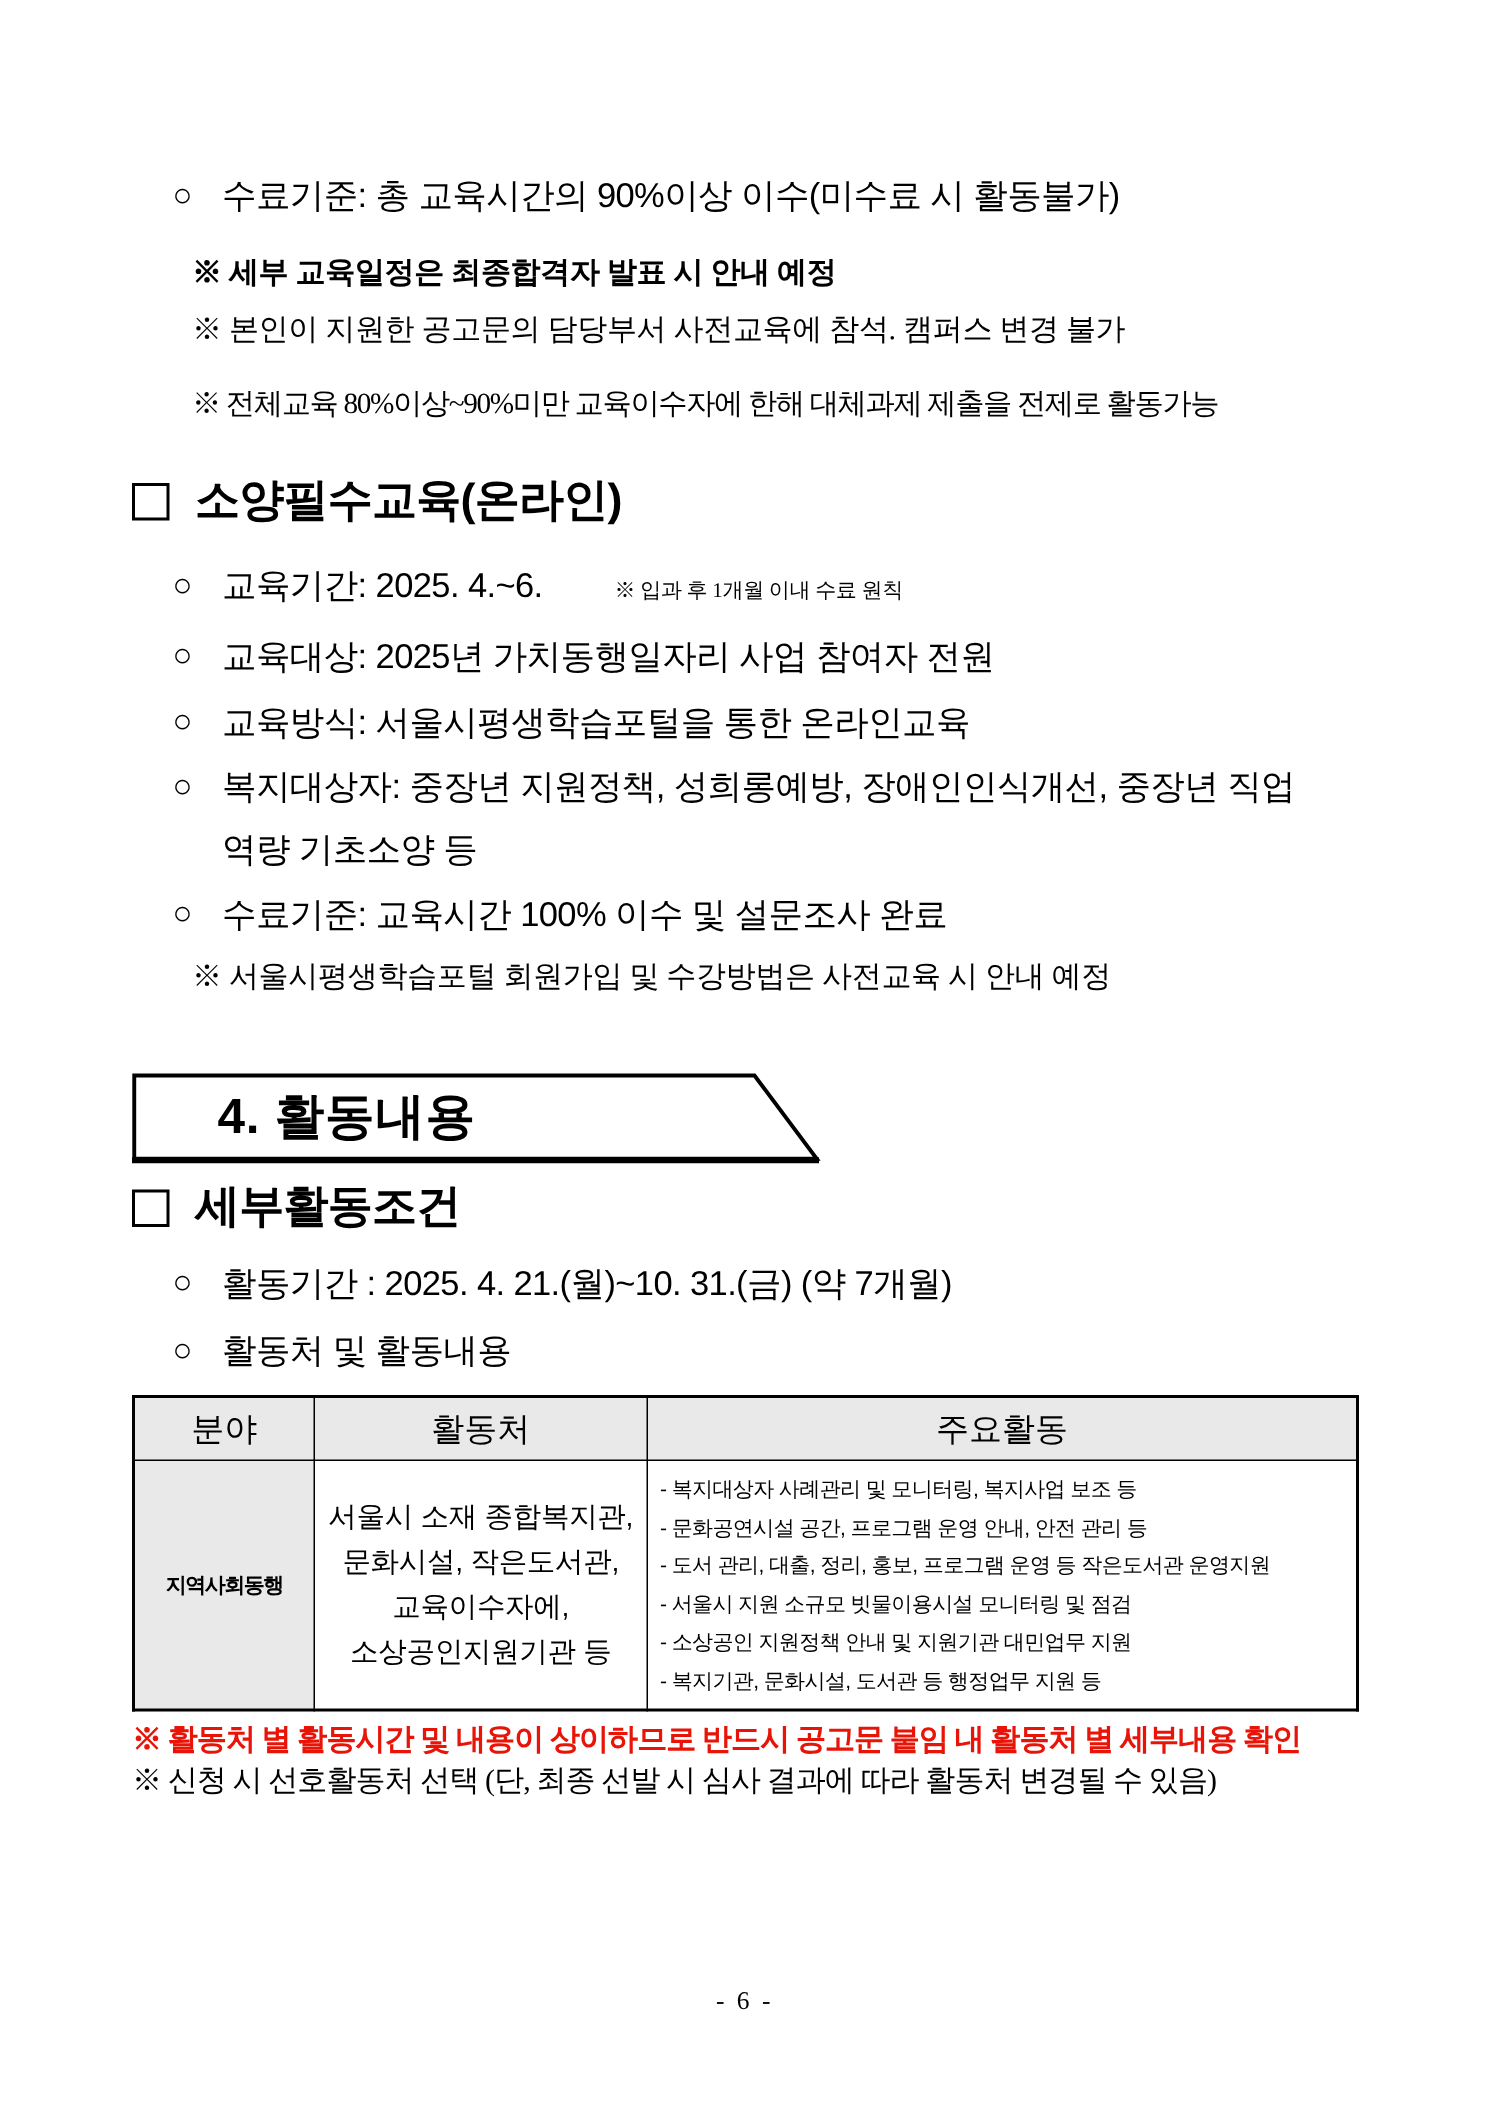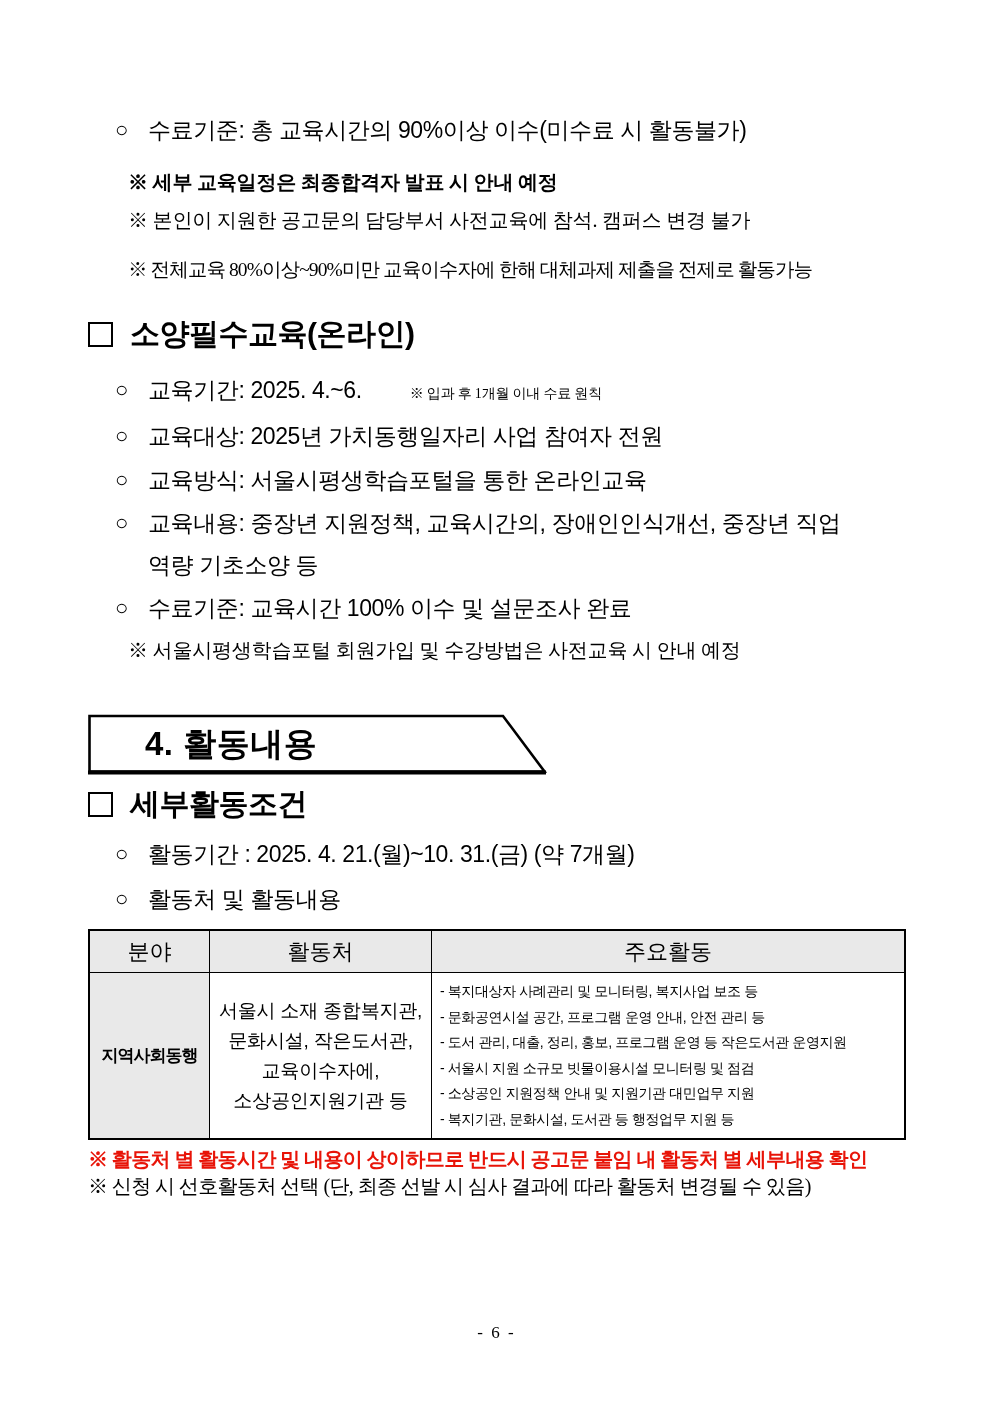--- a/index.html
+++ b/index.html
@@ -35,21 +35,21 @@
   .banner-text { position:absolute; left:57px; top:50%; transform:translateY(-52%);
         font-size:33px; font-weight:bold; letter-spacing:0.5px; white-space:nowrap; }
 
   
   table.acts-table { border-collapse:collapse; table-layout:fixed; width:816px;
         margin-top:13px; border:2.5px solid #000; }
   .acts-table th, .acts-table td { border:1.5px solid #000; }
   .acts-table th { height:39px; background:var(--table-header-bg,#e9e9e9);
         font-weight:normal; font-size:22px; text-align:center; }
   td.cell-field { width:117px; background:var(--table-header-bg,#e9e9e9); font-weight:bold;
-        font-size:17px; letter-spacing:-1px; text-align:center; vertical-align:middle; }
+        font-size:14px; letter-spacing:-1px; text-align:center; vertical-align:middle; }
   td.cell-orgs { width:219px; text-align:center; vertical-align:middle;
         font-size:19px; line-height:30px; letter-spacing:-0.2px; }
   td.cell-acts { width:470px; vertical-align:middle; font-size:14px; line-height:25.5px;
         padding:6px 6px 6px 8px; }
   .act-item { padding-left:16px; text-indent:-16px; letter-spacing:-0.4px; }
 
   
   .fnote { font-family:"Liberation Serif", serif; font-size:20px; line-height:27px;
         letter-spacing:-0.6px; white-space:nowrap; }
   .fnote.red { color:var(--note-red,#e81408); font-weight:bold; margin-top:6px; }
@@ -85,21 +85,21 @@
     <div class="b1" style="margin-top:8px">
       <span class="ob">○</span>
       <span>교육대상: 2025년 가치동행일자리 사업 참여자 전원</span>
     </div>
     <div class="b1" style="margin-top:10px">
       <span class="ob">○</span>
       <span>교육방식: 서울시평생학습포털을 통한 온라인교육</span>
     </div>
     <div class="b1" style="margin-top:9px">
       <span class="ob">○</span>
-      <span>교육내용: 중장년 지원정책, 교육시간의, 장애인인식개선, 중장년 직업</span>
+      <span>복지대상자: 중장년 지원정책, 성희롱예방, 장애인인식개선, 중장년 직업</span>
     </div>
     <div class="b1cont" style="margin-top:8px">역량 기초소양 등</div>
     <div class="b1" style="margin-top:9px">
       <span class="ob">○</span>
       <span>수료기준: 교육시간 100% 이수 및 설문조사 완료</span>
     </div>
     <div class="note" style="margin-top:10px">※ 서울시평생학습포털 회원가입 및 수강방법은 사전교육 시 안내 예정</div>
 
     <div class="banner">
       <svg width="460" height="61" viewBox="0 0 460 61">

